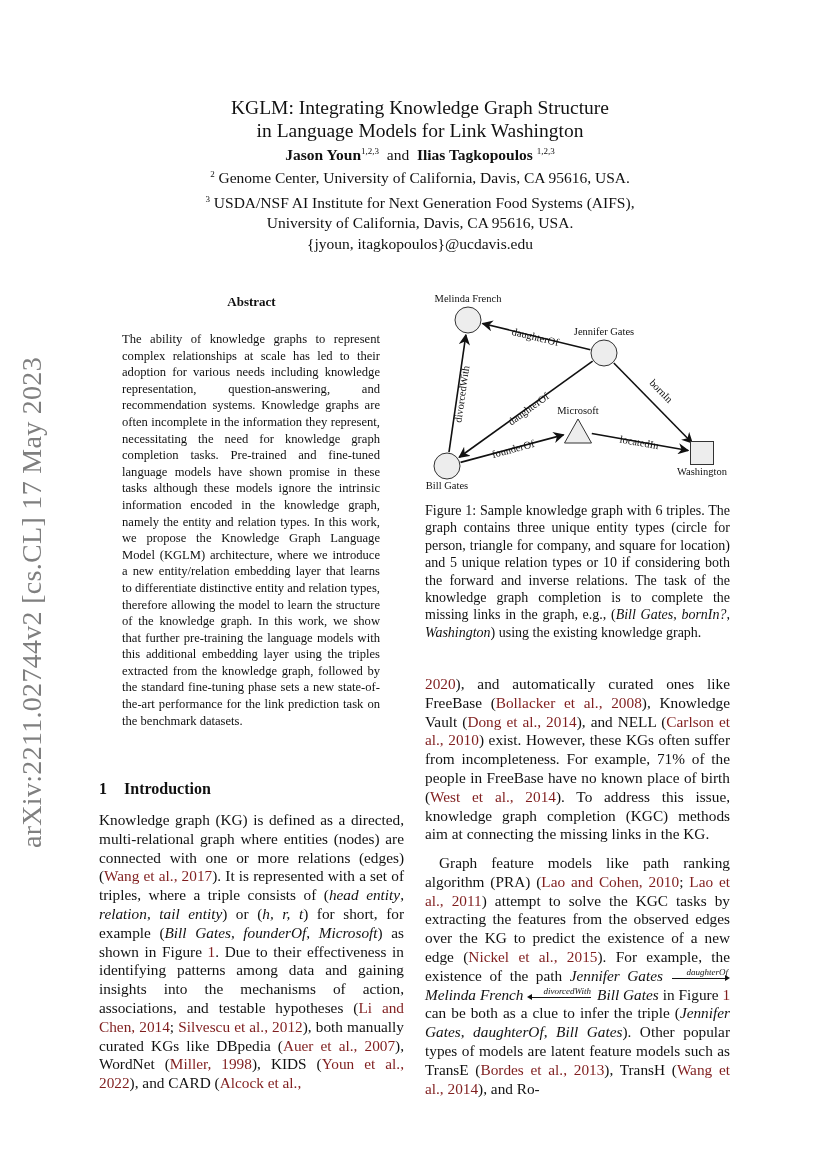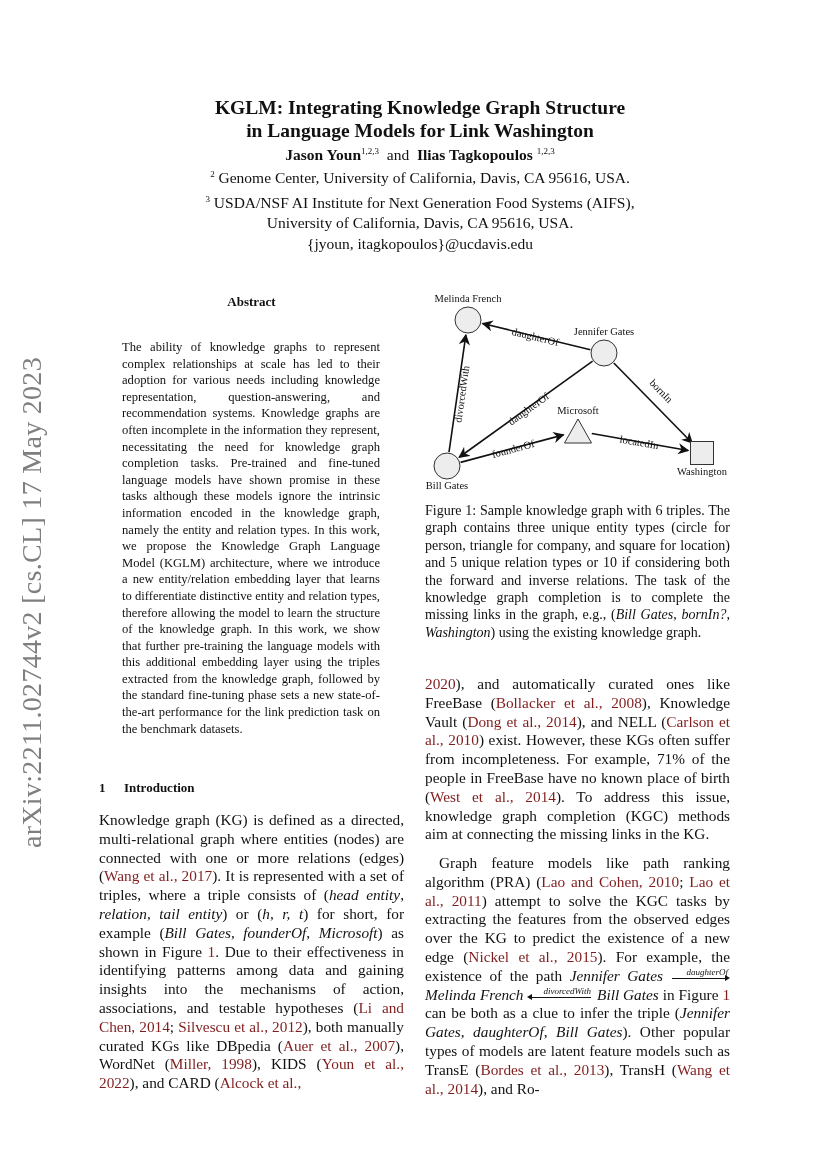--- a/index.html
+++ b/index.html
@@ -7,35 +7,35 @@
     width: 827px; height: 1170px; position: relative; overflow: hidden;
     font-family: "Liberation Serif", "DejaVu Serif", serif; color: #111;
   }
   .arxiv-stamp {
     position: absolute; left: 16px; top: 848px;
     transform-origin: 0 0; transform: rotate(-90deg);
     font-family: "Liberation Serif", serif; font-size: 28px; color: #7f7f7f;
     white-space: nowrap; letter-spacing: 0.3px;
   }
   .header { position: absolute; left: 100px; width: 640px; top: 96px; text-align: center; }
-  .title { font-weight: bold; font-size: 19.5px; line-height: 23px; margin: 0; }
+  .title { font-weight: normal; font-size: 19.5px; line-height: 23px; margin: 0; }
   .authors { font-size: 15.5px; line-height: 19px; }
   .authors b { font-weight: bold; }
   .authors sup { font-size: 9px; vertical-align: 6px; }
   .affil { font-size: 15.5px; line-height: 20.5px; }
   .affil sup { font-size: 9px; vertical-align: 6px; }
 
   .col { position: absolute; font-size: 15.3px; line-height: 18.8px; text-align: justify; }
   .col-left { left: 99px; width: 305px; }
   .col-right { left: 425px; width: 305px; }
 
   .abstract-title { position: absolute; left: 99px; width: 305px; top: 294px; text-align: center; font-weight: bold; font-size: 13px; }
-  .abstract { position: absolute; left: 122px; width: 258px; top: 339px; font-size: 12.6px; line-height: 16.6px; text-align: justify; }
+  .abstract { position: absolute; left: 122px; width: 258px; top: 331px; font-size: 12.6px; line-height: 16.6px; text-align: justify; }
 
-  .section-title { position: absolute; left: 99px; top: 780px; font-weight: bold; font-size: 13px; }
+  .section-title { position: absolute; left: 99px; top: 780px; font-weight: bold; font-size: 16px; }
   .section-title .num { display: inline-block; width: 25px; }
 
   .intro-left { top: 811px; }
   .intro-right { top: 675px; }
   .intro-right2 { top: 854px; text-indent: 14px; }
 
   .cite { color: #7f1d1d; }
   i { font-style: italic; }
 
   .figure { position: absolute; left: 420px; top: 290px; width: 320px; height: 205px; }

